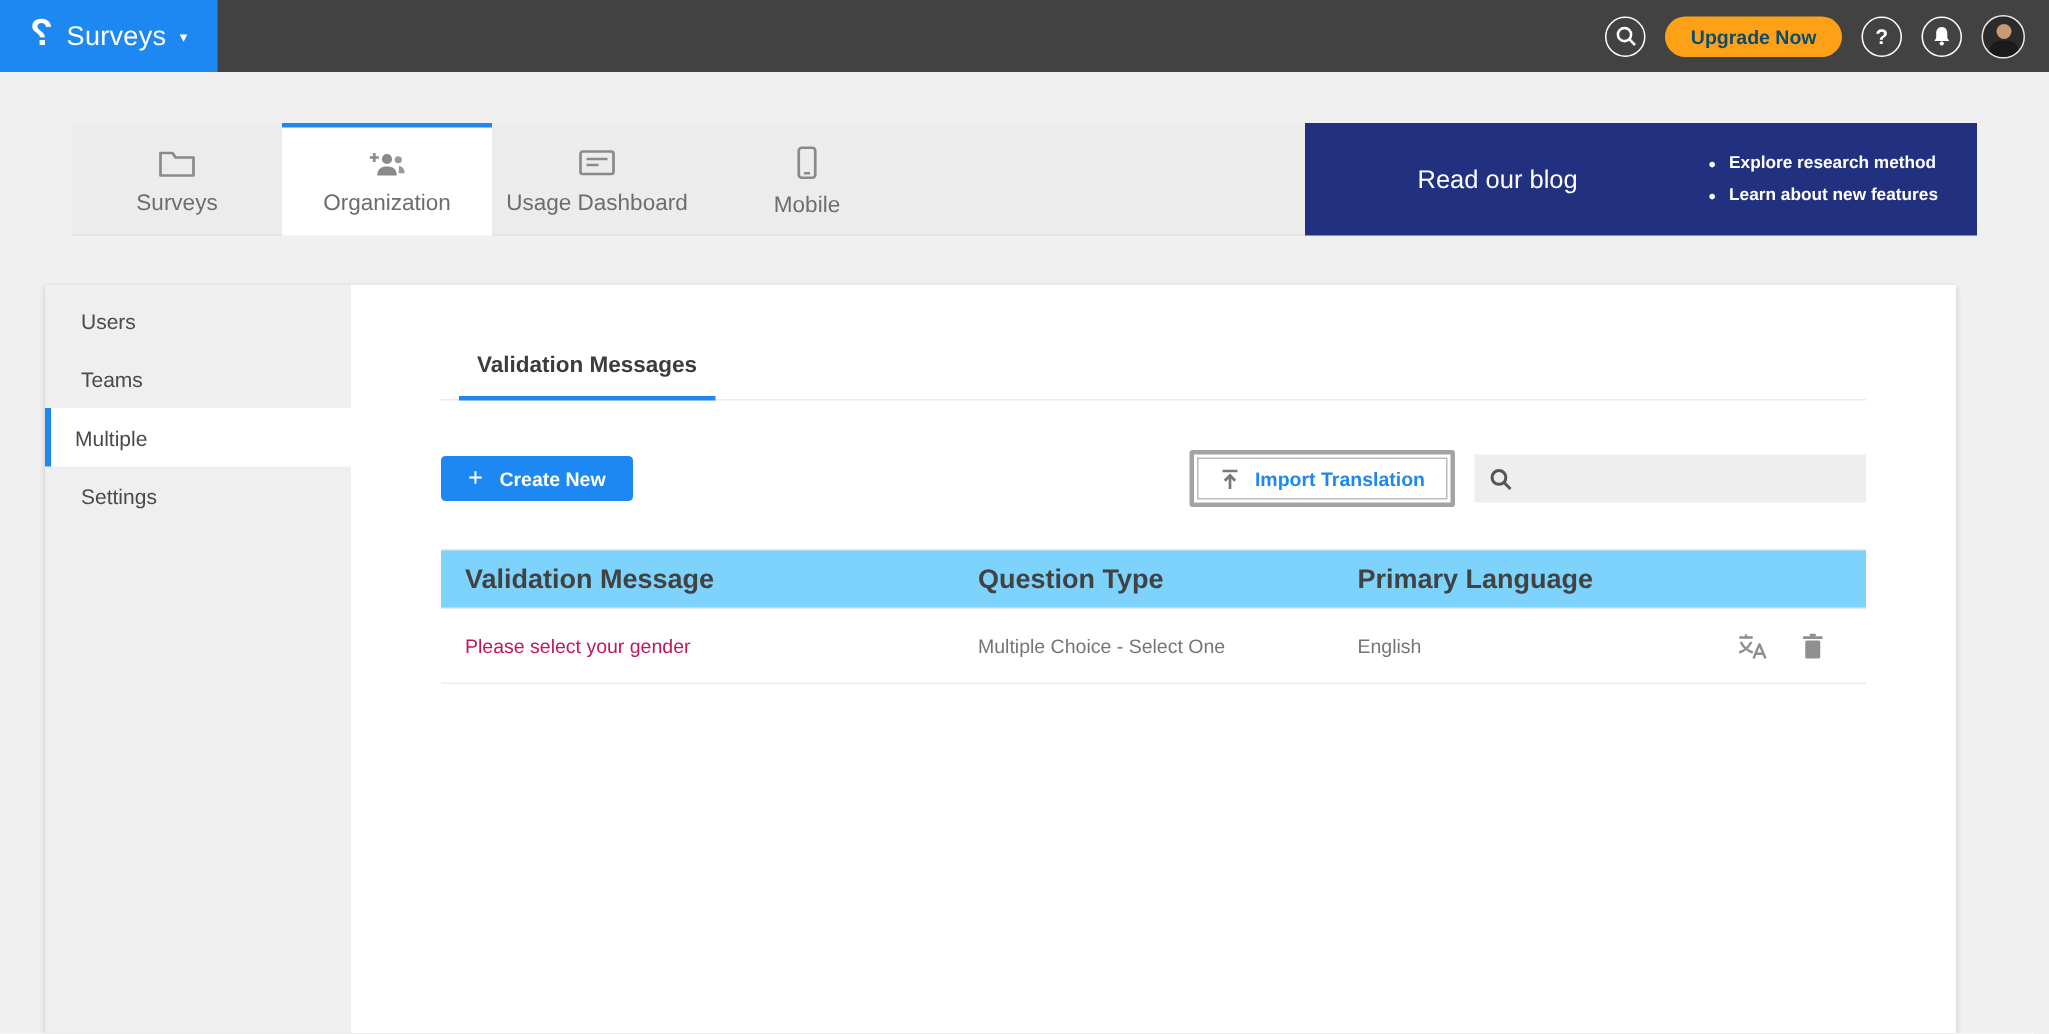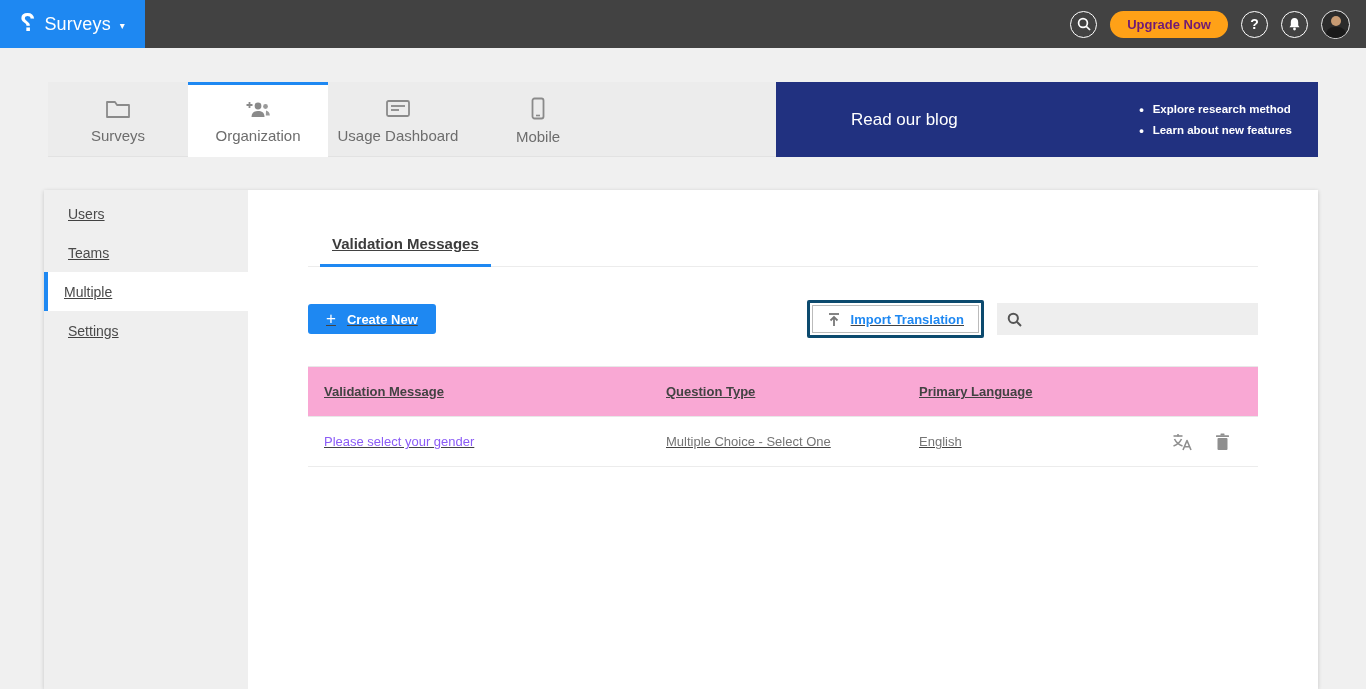--- a/index.html
+++ b/index.html
@@ -28,21 +28,21 @@
   .brand .brand-label { font-size:18px; font-weight:500; letter-spacing:.2px; }
   .brand .caret { font-size:10px; margin-top:2px; }
 
   .topbar-right { display:flex; align-items:center; gap:13px; padding-right:16px; }
   .circle-btn {
     width:27px; height:27px; border-radius:50%; border:1.6px solid #fff;
     display:flex; align-items:center; justify-content:center; color:#fff; cursor:pointer;
     font-size:14px; font-weight:bold; background:transparent;
   }
   .upgrade-btn {
-    height:27px; border:none; border-radius:14px; background:#ffa117; color:#701a75;
+    height:27px; border:none; border-radius:14px; background:#ffa117; color:#0c4a6e;
     font-family:inherit; font-size:13px; font-weight:bold; padding:0 17px; cursor:pointer;
   }
   .avatar {
     width:29px; height:29px; border-radius:50%; border:1.5px solid #e8e8e8;
     background:#2b2b2b; overflow:hidden; cursor:pointer; position:relative;
   }
   .avatar .head { position:absolute; left:9px; top:5px; width:10px; height:10px; border-radius:50%; background:#c79a72; }
   .avatar .torso { position:absolute; left:4px; top:16px; width:20px; height:12px; border-radius:8px 8px 0 0; background:#1a1a1a; }
 
   
@@ -55,35 +55,35 @@
   }
   .nav-tab {
     width:140px; height:75px; display:flex; flex-direction:column;
     align-items:center; justify-content:center; gap:7px;
     color:#6d6d6d; font-size:15px; cursor:pointer; border-top:3px solid transparent;
   }
   .nav-tab.active { background:#fff; border-top:3px solid #1e88f2; }
   .nav-tab svg { stroke:#8a8a8a; fill:none; stroke-width:1.8; }
 
   .banner {
-    width:542px; height:75px; background:#213180; color:#fff;
+    width:448px; height:75px; background:#213180; color:#fff;
     display:flex; align-items:center; cursor:pointer;
   }
   .banner-title { font-size:17px; margin-left:75px; white-space:nowrap; }
   .banner-bullets { list-style:none; margin-left:auto; margin-right:26px; }
   .banner-bullets li {
     font-size:11.5px; font-weight:bold; line-height:21px; white-space:nowrap;
     display:flex; align-items:center; gap:9px;
   }
   .banner-bullets li::before { content:"•"; font-size:13px; }
 
   
   .card {
-    position:absolute; left:44px; top:190px; width:1274px; height:499px;
-    background:#fff; box-shadow:0 1px 4px rgba(0,0,0,.18); display:flex;text-decoration:underline;
+    position:absolute; left:30px; top:190px; width:1274px; height:499px;
+    background:#fff; box-shadow:0 1px 4px rgba(0,0,0,.18); display:flex;
   }
   .sidebar { width:204px; background:#efefef; padding-top:4px; flex-shrink:0; }
   .side-item {
     height:39px; display:flex; align-items:center; padding-left:20px;
     font-size:14px; color:#4a4a4a; cursor:pointer; border-left:4px solid transparent;
   }
   .side-item.active { background:#fff; border-left:4px solid #1e88f2; padding-left:16px; }
 
   .main { flex:1; padding:45px 60px 0 60px; }
 
@@ -98,21 +98,21 @@
 
   .toolbar { margin-top:33px; display:flex; align-items:center; }
   .create-btn {
     height:30px; background:#1e88f2; border:none; border-radius:3px; color:#fff;
     font-family:inherit; font-size:13px; font-weight:bold; padding:0 18px;
     display:flex; align-items:center; gap:11px; cursor:pointer;
   }
   .create-btn .plus { font-size:17px; font-weight:normal; }
   .toolbar-right { margin-left:auto; display:flex; align-items:center; gap:13px; }
   .import-highlight {
-    border:3px solid #0c4a6e; border-radius:2px; padding:2px;
+    border:3px solid #a3a3a3; border-radius:2px; padding:2px;
   }
   .import-btn {
     height:28px; background:#fff; border:1px solid #bbb; color:#1e88f2;
     font-family:inherit; font-size:13px; font-weight:bold; padding:0 14px;
     display:flex; align-items:center; gap:10px; cursor:pointer;
   }
   .import-btn svg { stroke:#777; stroke-width:1.8; fill:none; }
   .searchbox {
     width:261px; height:32px; background:#eeeeee; display:flex; align-items:center;
     padding:0 10px; gap:8px;
@@ -122,27 +122,27 @@
     border:none; background:transparent; outline:none; flex:1;
     font-family:inherit; font-size:13px; color:#424242;
   }
 
   
   .table { margin-top:28px; }
   .trow {
     display:grid; grid-template-columns:342px 253px 1fr 110px; align-items:center;
   }
   .thead {
-    height:51px; background:#f9a8d4;
+    height:40px; background:#7dd3fc;
     border-top:1px solid #e8e8e8; border-bottom:1px solid #e8e8e8;
-    font-size:13px; font-weight:bold; color:#424242;
+    font-size:18px; font-weight:bold; color:#424242;
   }
   .tbody-row { height:50px; border-bottom:1px solid #ececec; font-size:13px; color:#757575; }
   .tcell { padding-left:16px; white-space:nowrap; }
-  .msg-link { color:#8b5cf6; cursor:pointer; }
+  .msg-link { color:#be185d; cursor:pointer; }
   .row-actions {
     display:flex; justify-content:flex-end; align-items:center; gap:22px; padding-right:28px;
   }
   .row-actions .icon-btn { cursor:pointer; display:flex; }
 </style>
 </head>
 <body>
 
 <header class="topbar">
   <div class="brand">

